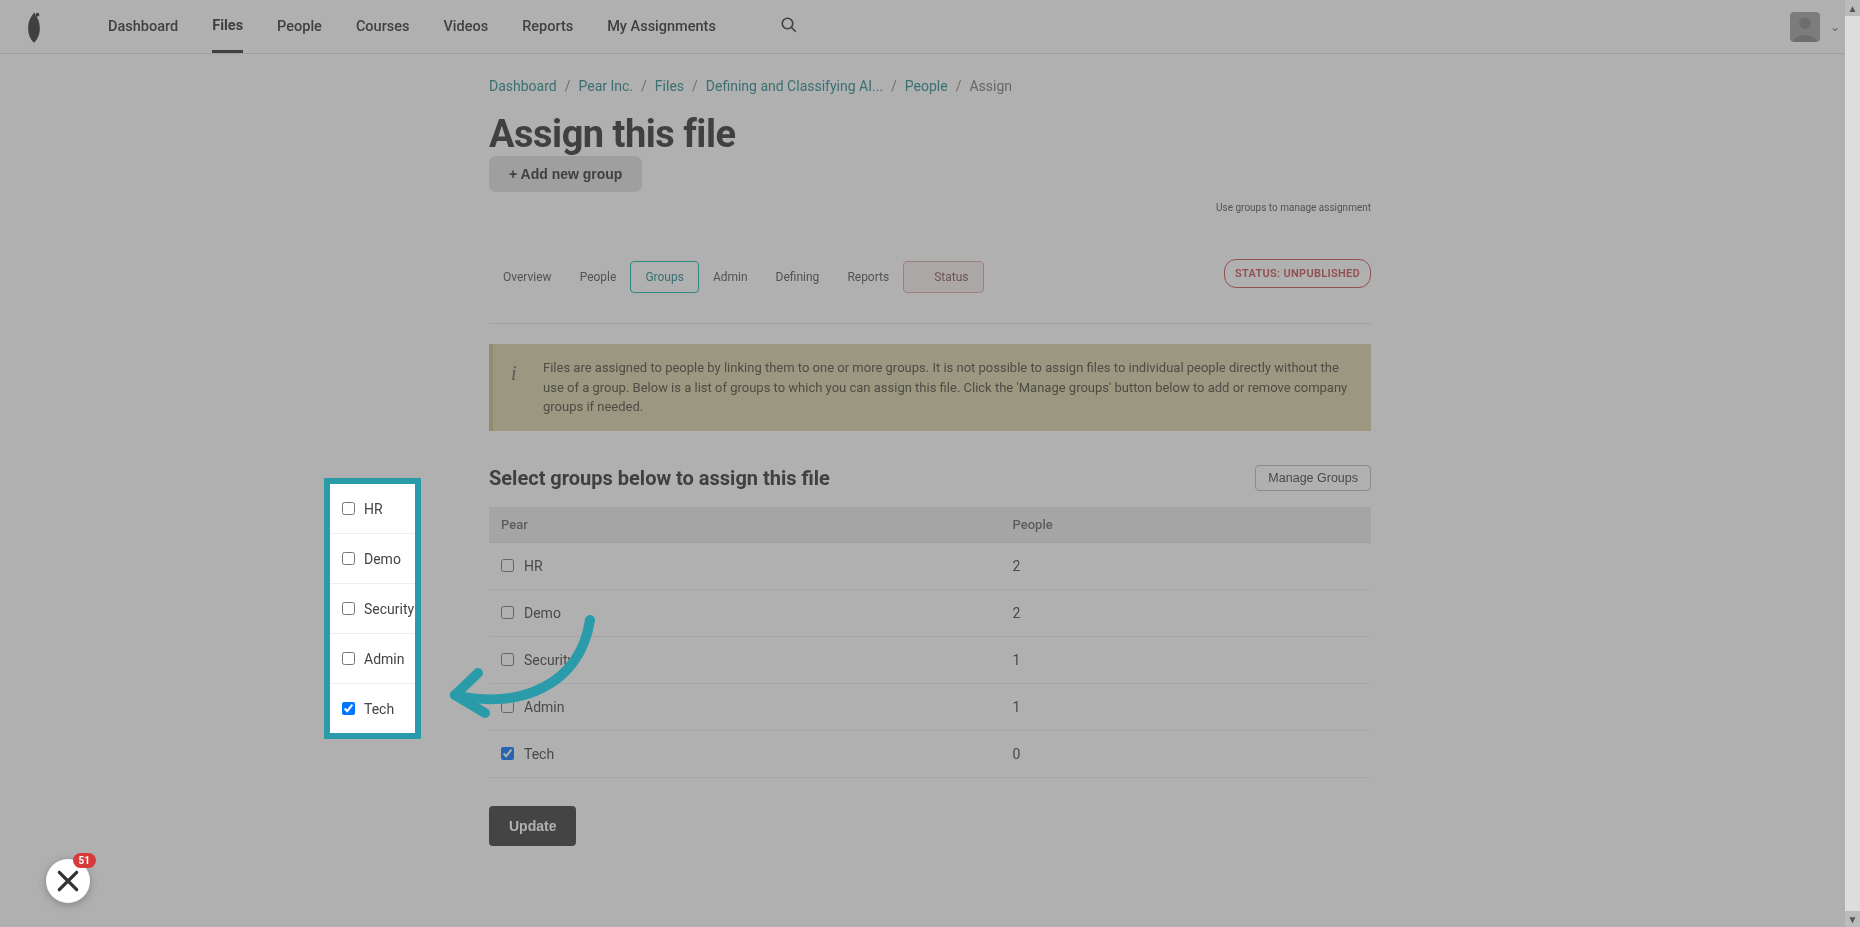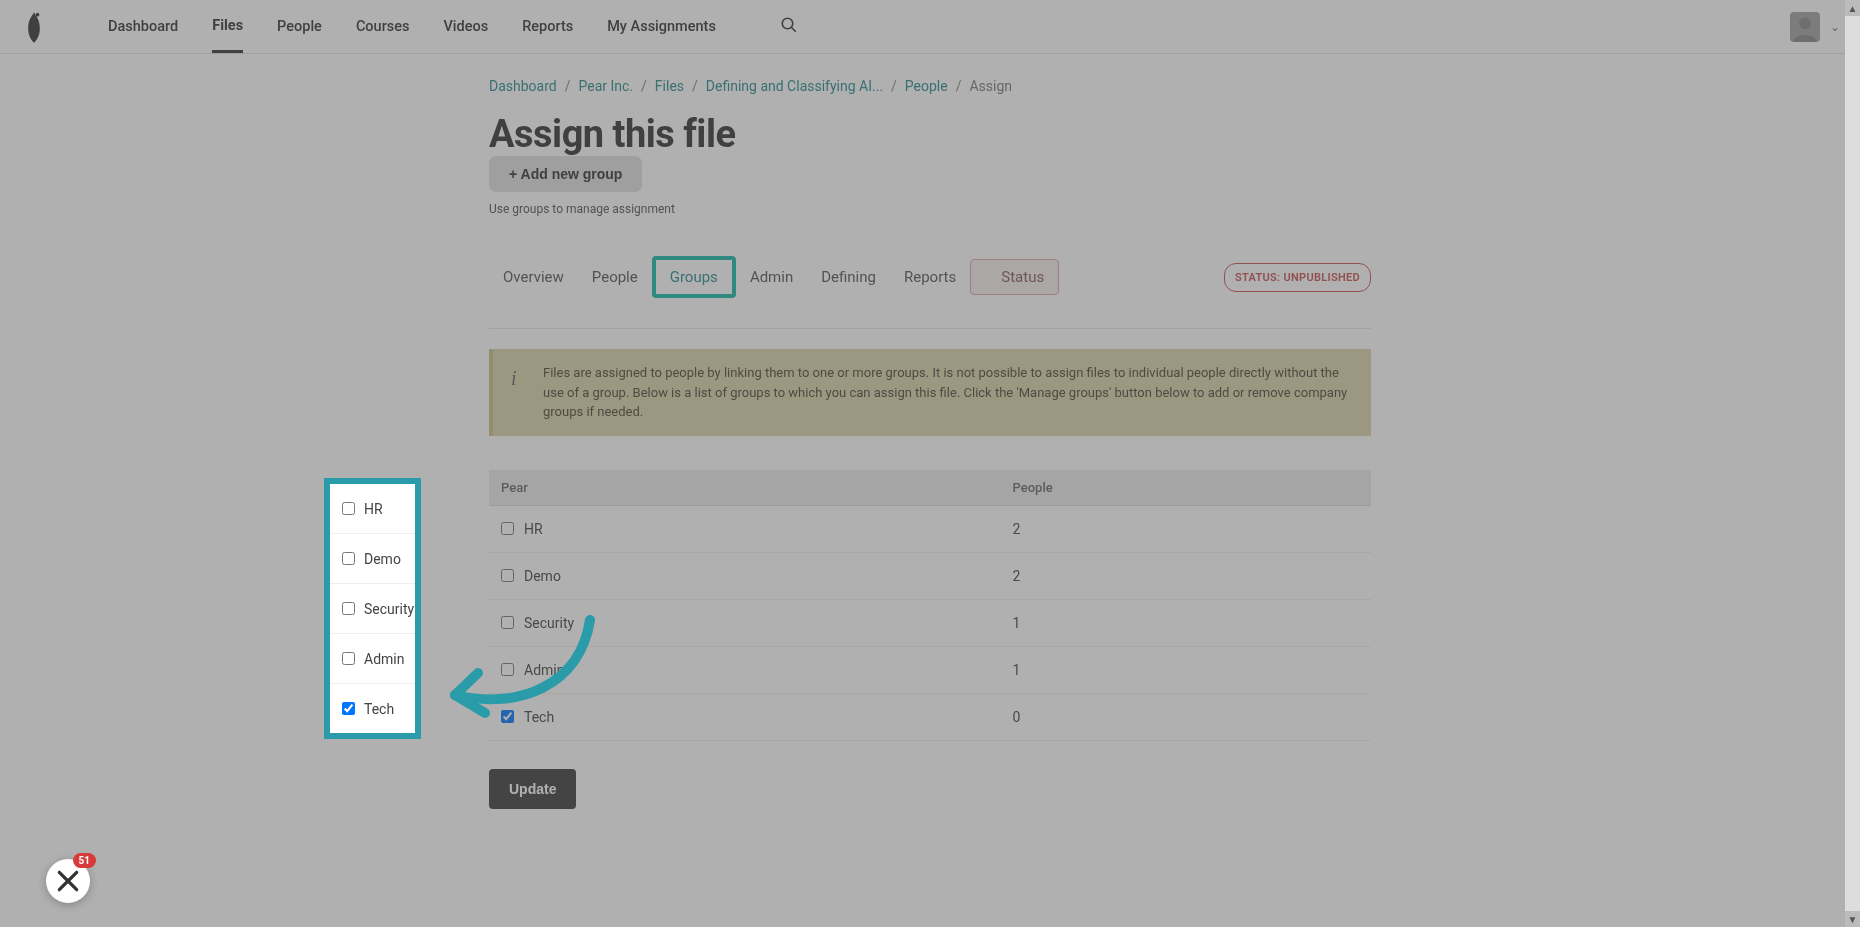--- a/index.html
+++ b/index.html
@@ -67,43 +67,44 @@
   .chevron-down { font-size: 12px; color: #777; cursor: pointer; }
 
   .content { width: 882px; margin: 0 auto; padding-top: 24px; }
   .breadcrumb { font-size: 14px; color: #666; display: flex; gap: 8px; flex-wrap: wrap; margin-bottom: 18px;}
   .breadcrumb a { color: #2a8a8f; text-decoration: none; cursor: pointer; }
   .breadcrumb .sep { color: #888; }
   .breadcrumb .current { color: #7a7a7a; }
 
   .page-head { display: flex; justify-content: space-between; align-items: flex-start; margin-bottom: 10px; flex-direction: column;}
   .page-title { font-size: 38px; font-weight: 700; color: #333; letter-spacing: -0.5px; }
-  .page-subtitle { font-size: 12px; color: #555; margin-bottom: 40px; }
+  .page-subtitle { font-size: 10px; color: #555; margin-bottom: 40px; text-align: right; }
   .add-group-btn {
     background: #e0e0e0;
     border: none;
     border-radius: 7px;
     padding: 10px 20px;
     font-size: 14px;
     font-weight: 600;
     color: #333;
     cursor: pointer;
   }
 
   .tabs-row { display: flex; align-items: center; justify-content: space-between; margin-bottom: 30px; }
   .tabs { display: flex; gap: 0; align-items: center; }
   .tab {
-    font-size: 15px;
+    font-size: 12px;
     color: #555;
     padding: 8px 14px;
     cursor: pointer;
     border-radius: 4px;
+    margin-top: 8px;
   }
   .tab.active {
-    border: 4px solid #14b8a6;
+    border: 1px solid #14b8a6;
     color: #2a8a8f;
   }
   .tab.status {
     border: 1px solid #d9a8a8;
     background: #f8eeee;
     color: #8a5a5a;
     padding-left: 30px;
   }
   .status-badge {
     border: 1px solid #c94f4f;
@@ -329,20 +330,24 @@
     <span class="status-badge">STATUS: UNPUBLISHED</span>
   </div>
 
   <hr class="divider">
 
   <div class="info-banner">
     <span class="info-i">i</span>
     <span>Files are assigned to people by linking them to one or more groups. It is not possible to assign files to individual people directly without the use of a group. Below is a list of groups to which you can assign this file. Click the 'Manage groups' button below to add or remove company groups if needed.</span>
   </div>
 
+  <div class="section-head">
+    <div class="section-title">Select groups below to assign this file</div>
+    <button class="manage-btn">Manage Groups</button>
+  </div>
 
   <table class="table">
     <thead>
       <tr>
         <th style="width:58%">Pear</th>
         <th>People</th>
       </tr>
     </thead>
     <tbody>
       <tr>

